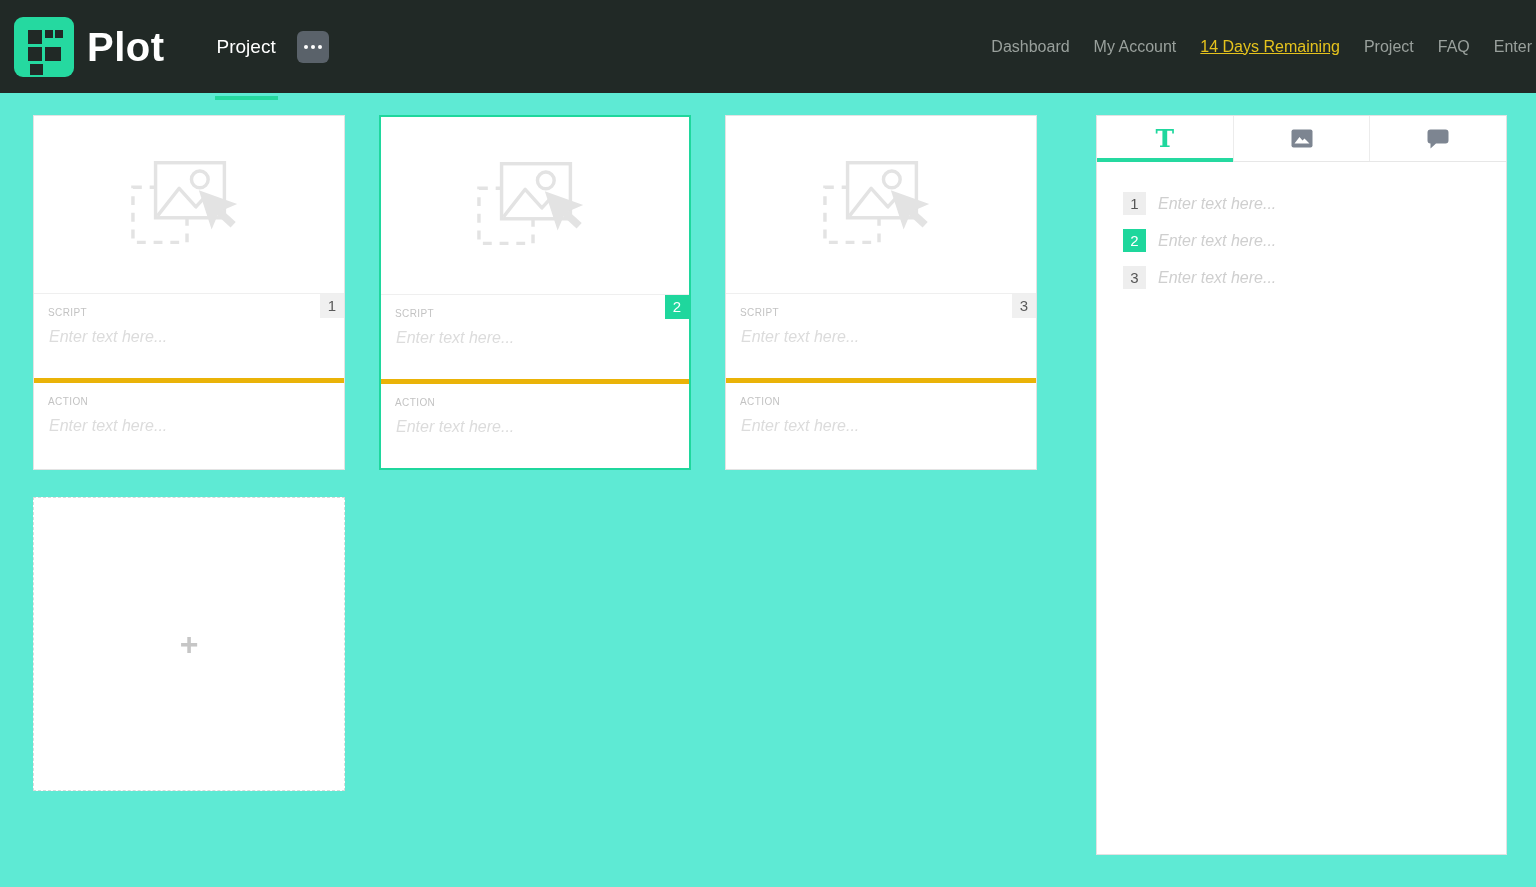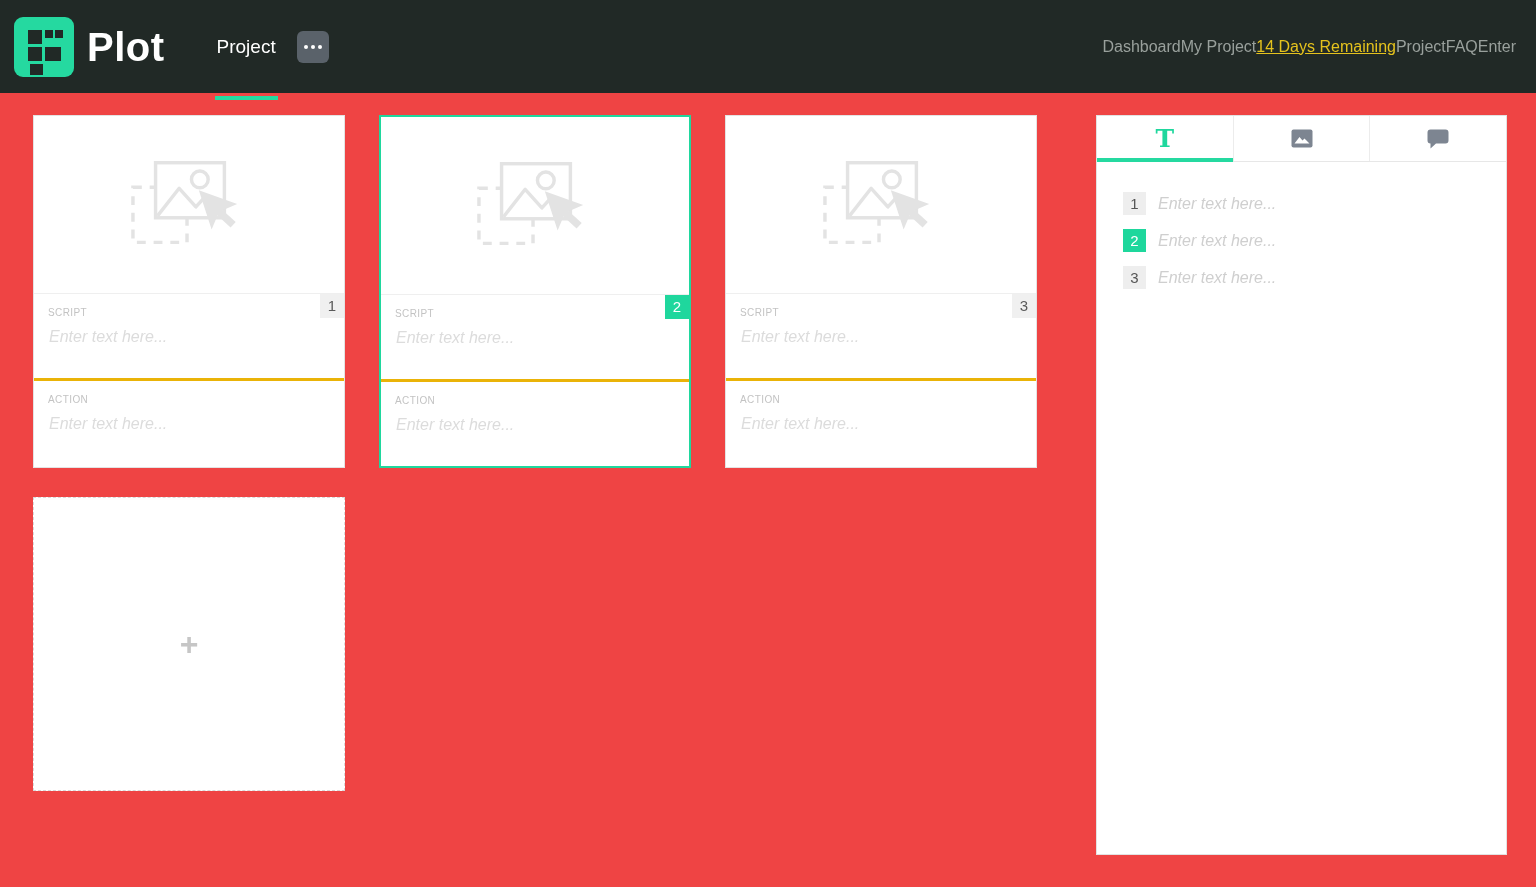--- a/index.html
+++ b/index.html
@@ -1,41 +1,41 @@
 <!DOCTYPE html>
 <html><head>
 <meta charset="utf-8">
 <style>
   html,body{margin:0;padding:0;}
   body{font-family:"Liberation Sans", sans-serif; background:#f8f8f8;}
-  #stage{position:relative;width:1536px;height:887px;background:#ef4444;overflow:hidden;}
+  #stage{position:relative;width:1536px;height:887px;background:#5eead4;overflow:hidden;}
 
   
   .app-header{position:absolute;top:0;left:0;width:1536px;height:93px;background:#212926;
     display:flex;align-items:center;}
   .logo-box{margin-left:14px;width:60px;height:60px;flex:0 0 auto;cursor:pointer;}
   .brand-name{margin-left:13px;color:#ffffff;font-size:40px;font-weight:700;letter-spacing:.5px;line-height:1;}
   .project-tab{margin-left:50px;height:93px;display:flex;align-items:center;position:relative;
     color:#ffffff;font-size:19px;cursor:pointer;padding:8px 2px;}
   .project-underline{position:absolute;left:0;right:0;bottom:1px;height:4px;background:#25d9a0;}
   .more-btn{margin-left:19px;width:32px;height:32px;border:none;border-radius:6px;background:#5a626a;
     display:flex;align-items:center;justify-content:center;gap:3px;cursor:pointer;}
   .more-btn .dot{width:4px;height:4px;border-radius:50%;background:#ffffff;}
-  .main-nav{margin-left:auto;margin-right:20px;display:flex;align-items:center;}
+  .main-nav{margin-left:auto;margin-right:4px;display:flex;align-items:center;gap:24px;}
   .nav-item{color:#99a09c;font-size:16px;cursor:pointer;white-space:nowrap;}
   .nav-item.warn{color:#e5c21d;text-decoration:underline;}
 
   
   .board{position:absolute;top:115px;left:33px;}
   .cards-row{display:flex;gap:34px;}
   .card{width:312px;background:#ffffff;border:1px solid #e3e3e3;box-sizing:border-box;}
   .card.selected{border:2px solid #1fd79d;}
   .card-image{height:177px;border-bottom:1px solid #efefef;display:flex;align-items:center;justify-content:center;cursor:pointer;}
   .card-sec{height:84px;position:relative;}
-  .card-sec.action{border-top:3px solid #eab308;}
+  .card-sec.action{border-top:5px solid #eab308;}
   .sec-label{padding:13px 0 0 14px;font-size:10px;color:#c3c3c3;letter-spacing:.4px;}
   .sec-placeholder{margin:10px 0 0 15px;font-size:16px;font-style:italic;color:#dcdcdc;cursor:text;}
   .card-badge{position:absolute;top:0;right:0;width:24px;height:24px;line-height:24px;text-align:center;
     background:#f0f0f0;color:#5a5a5a;font-size:15px;}
   .card.selected .card-badge{background:#1fd79d;color:#ffffff;}
   .add-card{position:absolute;left:0;top:382px;width:312px;height:294px;background:#ffffff;
     border:1px dashed #d9d9d9;box-sizing:border-box;display:flex;align-items:center;justify-content:center;cursor:pointer;}
   .add-plus{font-size:32px;font-weight:800;color:#c6c6c6;line-height:1;}
 
   
@@ -82,21 +82,21 @@
     <button class="more-btn">
       <span style="display:flex;gap:3px;">
         <span class="dot"></span>
           <span class="dot"></span>
           <span class="dot"></span>
       </span>
     </button>
 
     <nav class="main-nav">
       <span class="nav-item">Dashboard</span>
-      <span class="nav-item">My Project</span>
+      <span class="nav-item">My Account</span>
       <span class="nav-item warn">14 Days Remaining</span>
       <span class="nav-item">Project</span>
       <span class="nav-item">FAQ</span>
       <span class="nav-item">Enter</span>
     </nav>
   </header>
 
   <main class="board">
     <div class="cards-row">
 

